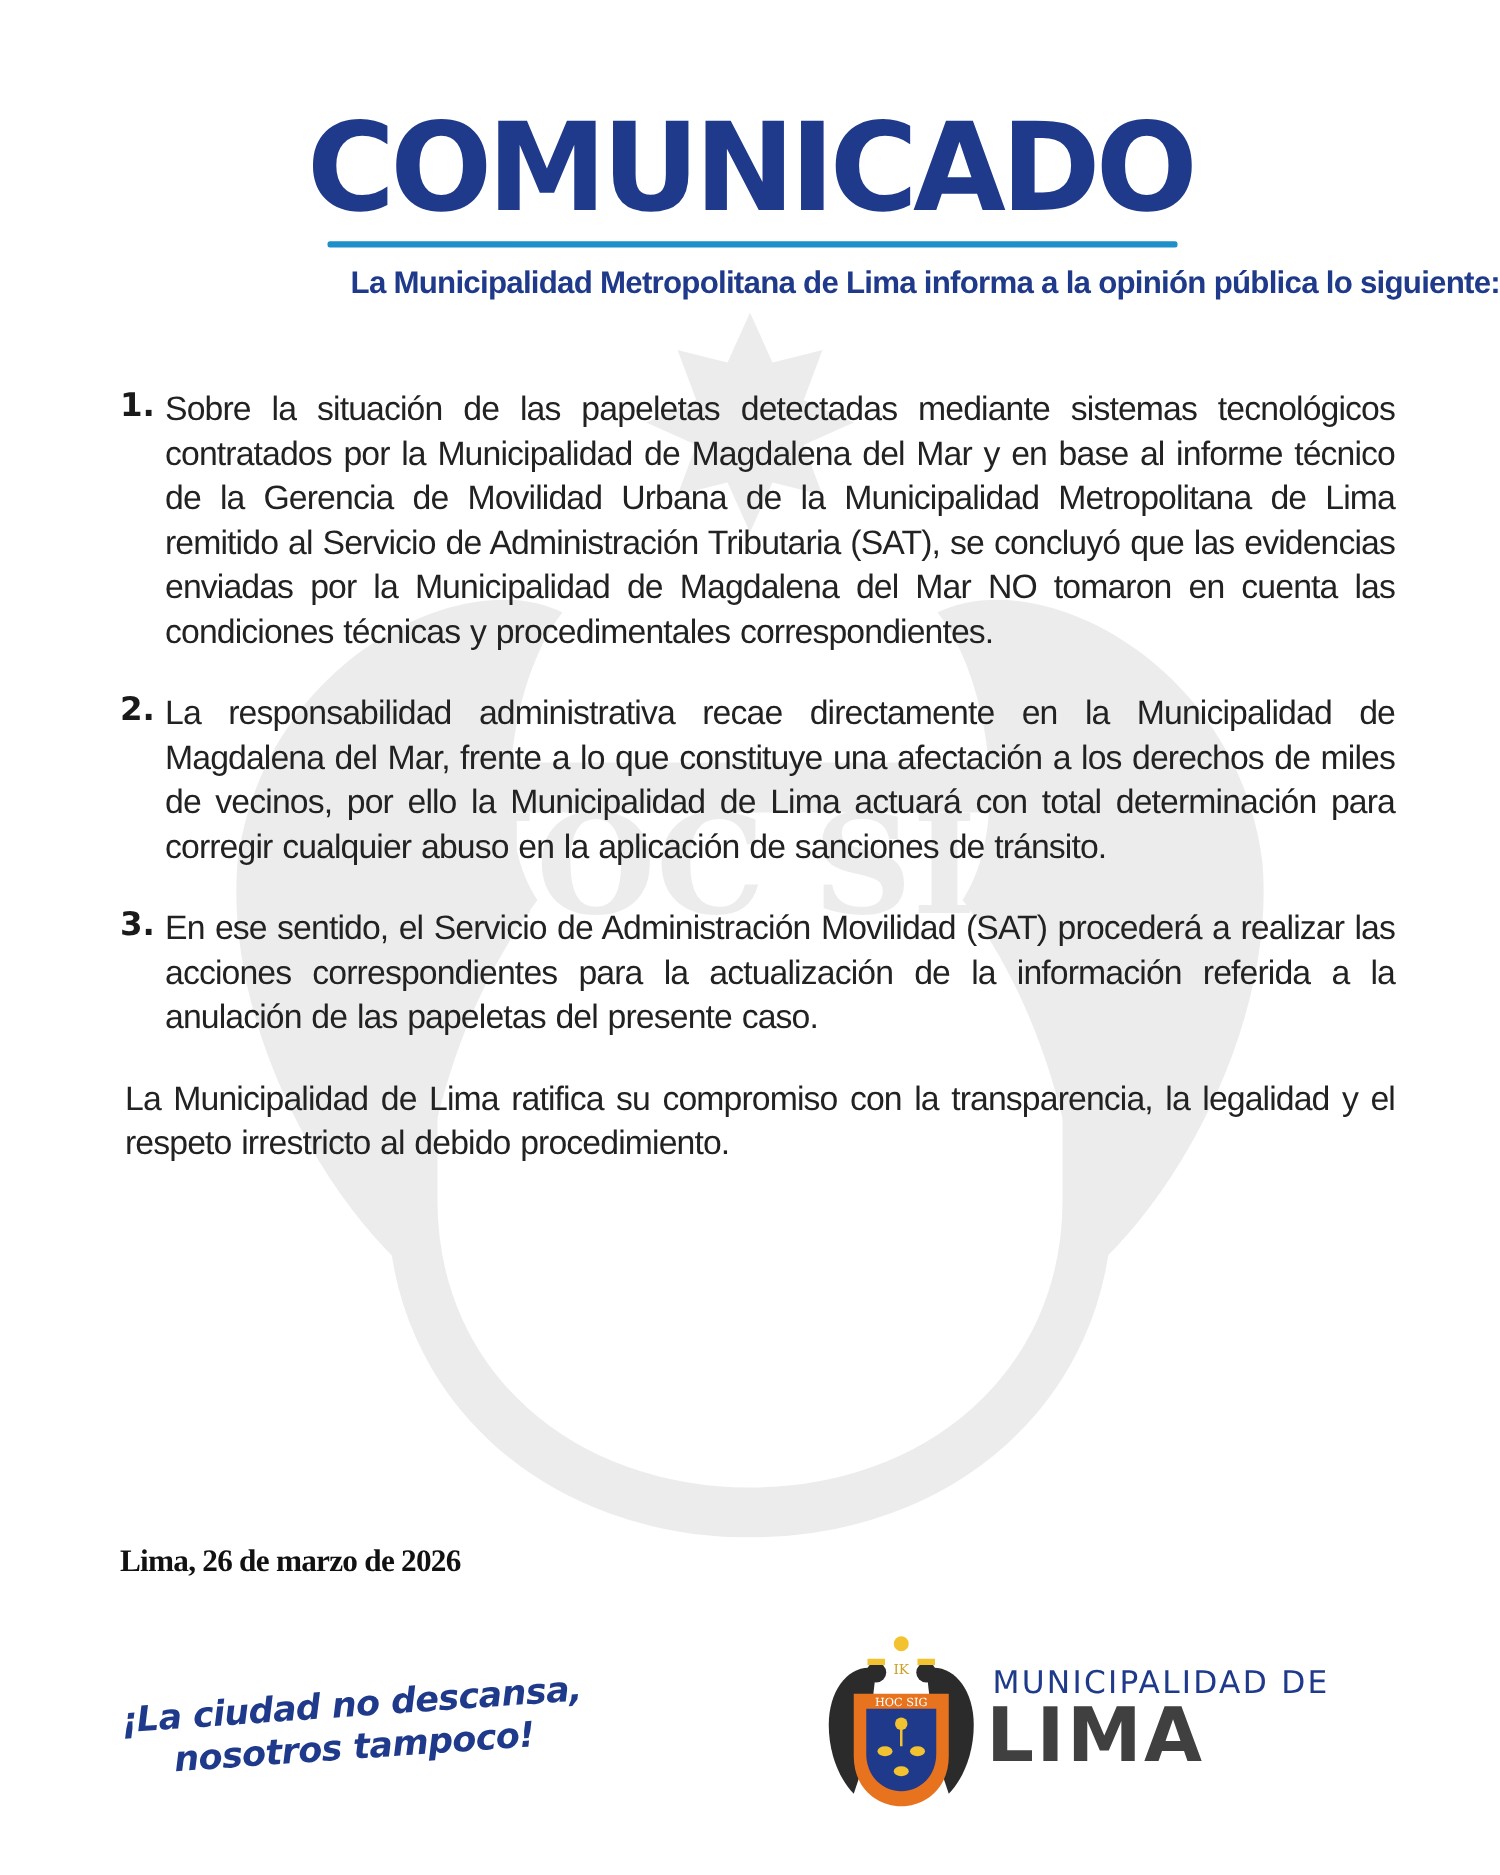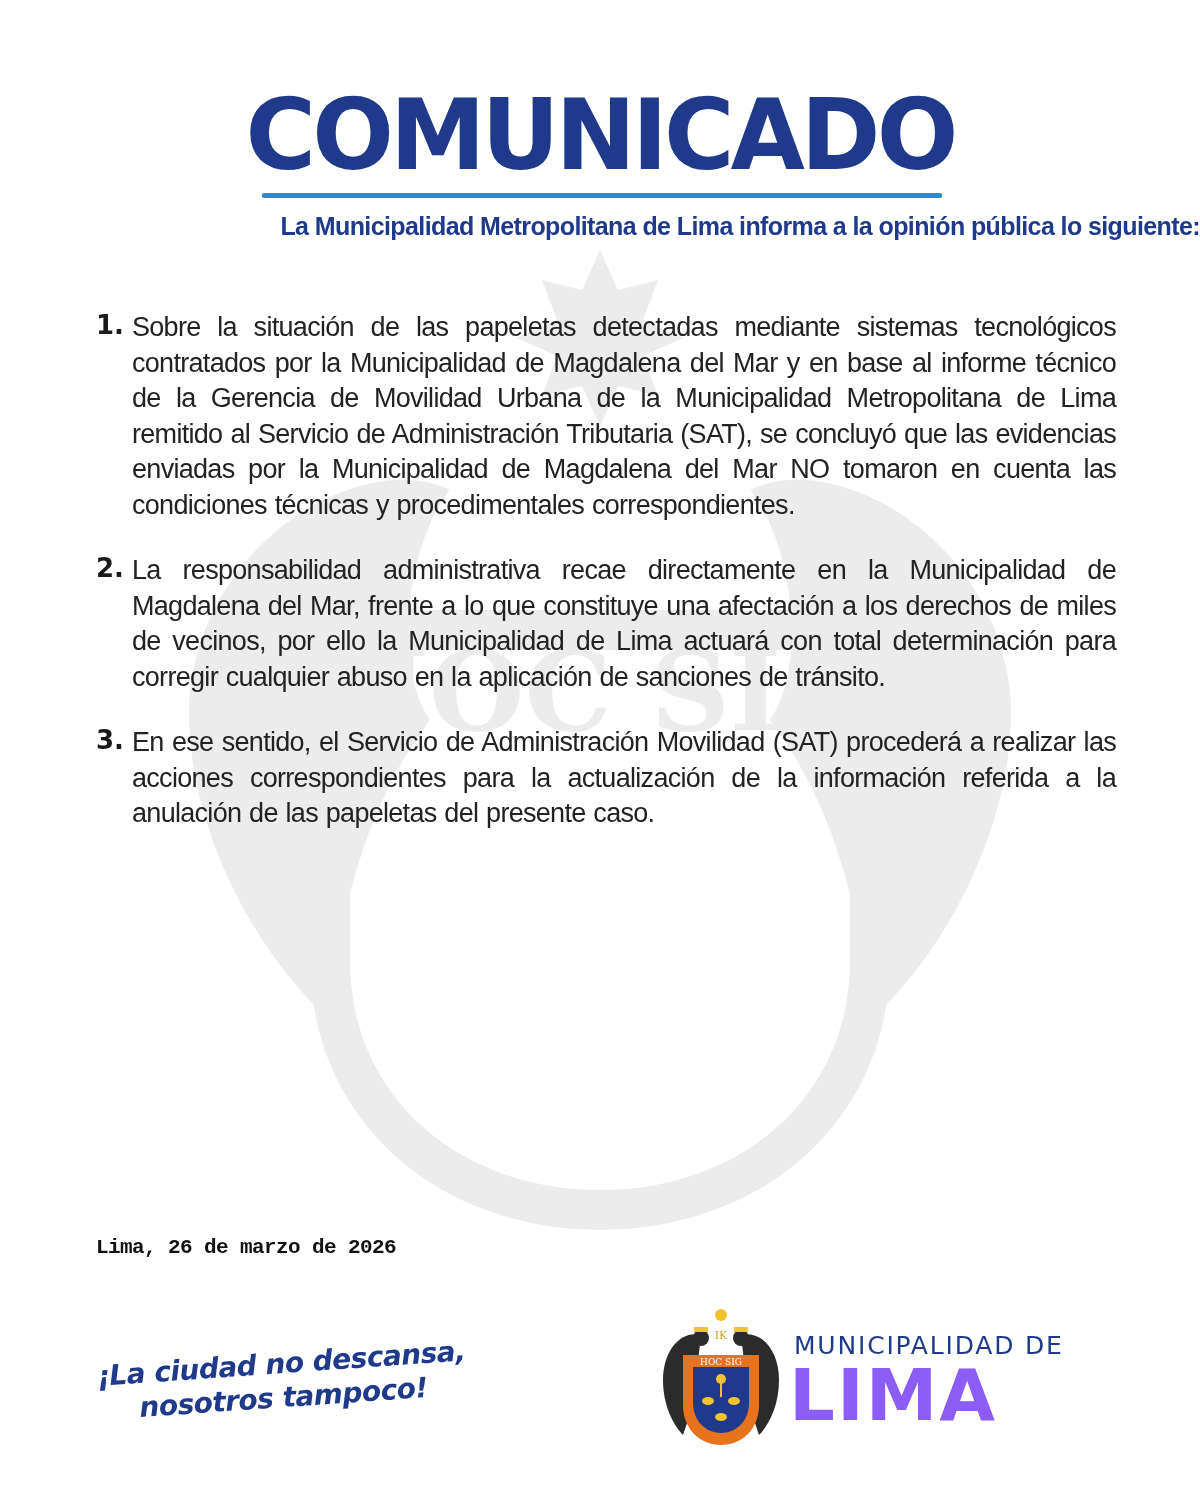--- a/index.html
+++ b/index.html
@@ -23,38 +23,38 @@
     .item { position: relative; padding-left: 36px; margin-bottom: 30px; }
     .item .num { position: absolute; left: 0; top: 0; font-weight: bold; font-size: 26px; color: #1a1a1a; font-family: "DejaVu Sans", sans-serif; }
     .para {
       font-family: "Liberation Sans Narrow", "Liberation Sans", sans-serif;
       font-size: 27px; line-height: 35.5px; text-align: justify; text-align-last: left;
       letter-spacing: -0.7px; word-spacing: 1px; color: #222;
     }
     .item .para + .para { margin-top: 35px; }
     .closing { margin-top: 18px; padding-left: 4px; }
     .date {
-      position: absolute; left: 96px; top: 1236px; font-family: Liberation Mono, monospace;
-      font-weight: bold; font-size: 21px; color: #111; letter-spacing: -0.6px;
+      position: absolute; left: 96px; top: 1236px; font-family: Liberation Serif, serif;
+      font-weight: bold; font-size: 25px; color: #111; letter-spacing: -0.6px;
     }
     .slogan {
       position: absolute; left: 96px; top: 1360px; transform: rotate(-4deg); transform-origin: left top;
       font-family: "DejaVu Sans", sans-serif; font-style: italic; font-weight: bold; font-size: 28px;
       color: #1f3a8a; line-height: 34px; letter-spacing: -0.5px;
     }
     .slogan .l2 { display: block; padding-left: 40px; }
     .logo { position: absolute; left: 661px; top: 1305px; width: 420px; height: 150px; }
     .crest { position: absolute; left: 0; top: 0; width: 120px; height: 145px; }
     .logo-top {
       position: absolute; left: 133px; top: 26px; font-family: "DejaVu Sans", sans-serif;
       font-size: 25px; color: #1f3a8a; letter-spacing: 1.8px; white-space: nowrap;
     }
     .logo-main {
       position: absolute; left: 128px; top: 54px; font-family: "DejaVu Sans", sans-serif; font-weight: bold;
-      font-size: 72px; color: #8b5cf6; letter-spacing: 2px; line-height: 1;
+      font-size: 60px; color: #404040; letter-spacing: 2px; line-height: 1;
     }
   </style>
 </head>
 <body>
 
 <svg class="watermark" viewBox="0 0 900 1000">
   <g fill="#000">
     <path d="M450 20 l18 40 l40 -10 l-15 40 l40 18 l-40 18 l15 40 l-40 -10 l-18 40 l-18 -40 l-40 10 l15 -40 l-40 -18 l40 -18 l-15 -40 l40 10z"></path>
     <path d="M300 260 c-80 -40 -240 40 -260 200 c-10 120 60 260 140 330 c10 -120 40 -220 100 -300 c-40 -60 -20 -180 20 -230z"></path>
     <path d="M600 260 c80 -40 240 40 260 200 c10 120 -60 260 -140 330 c-10 -120 -40 -220 -100 -300 c40 -60 20 -180 -20 -230z"></path>
@@ -73,20 +73,21 @@
     <div class="para">Sobre la situación de las papeletas detectadas mediante sistemas tecnológicos contratados por la Municipalidad de Magdalena del Mar y en base al informe técnico de la Gerencia de Movilidad Urbana de la Municipalidad Metropolitana de Lima remitido al Servicio de Administración Tributaria (SAT), se concluyó que las evidencias enviadas por la Municipalidad de Magdalena del Mar NO tomaron en cuenta las condiciones técnicas y procedimentales correspondientes.</div>
   </div>
   <div class="item">
     <span class="num">2.</span>
     <div class="para">La responsabilidad administrativa recae directamente en la Municipalidad de Magdalena del Mar, frente a lo que constituye una afectación a los derechos de miles de vecinos, por ello la Municipalidad de Lima actuará con total determinación para corregir cualquier abuso en la aplicación de sanciones de tránsito.</div>
   </div>
   <div class="item">
     <span class="num">3.</span>
     <div class="para">En ese sentido, el Servicio de Administración Movilidad (SAT) procederá a realizar las acciones correspondientes para la actualización de la información referida a la anulación de las papeletas del presente caso.</div>
   </div>
+  <div class="para closing">La Municipalidad de Lima ratifica su compromiso con la transparencia, la legalidad y el respeto irrestricto al debido procedimiento.</div>
 </div>
 
 <div class="date">Lima, 26 de marzo de 2026</div>
 
 <div class="slogan">
   <span>¡La ciudad no descansa,</span>
   <span class="l2">nosotros tampoco!</span>
 </div>
 
 <div class="logo">

